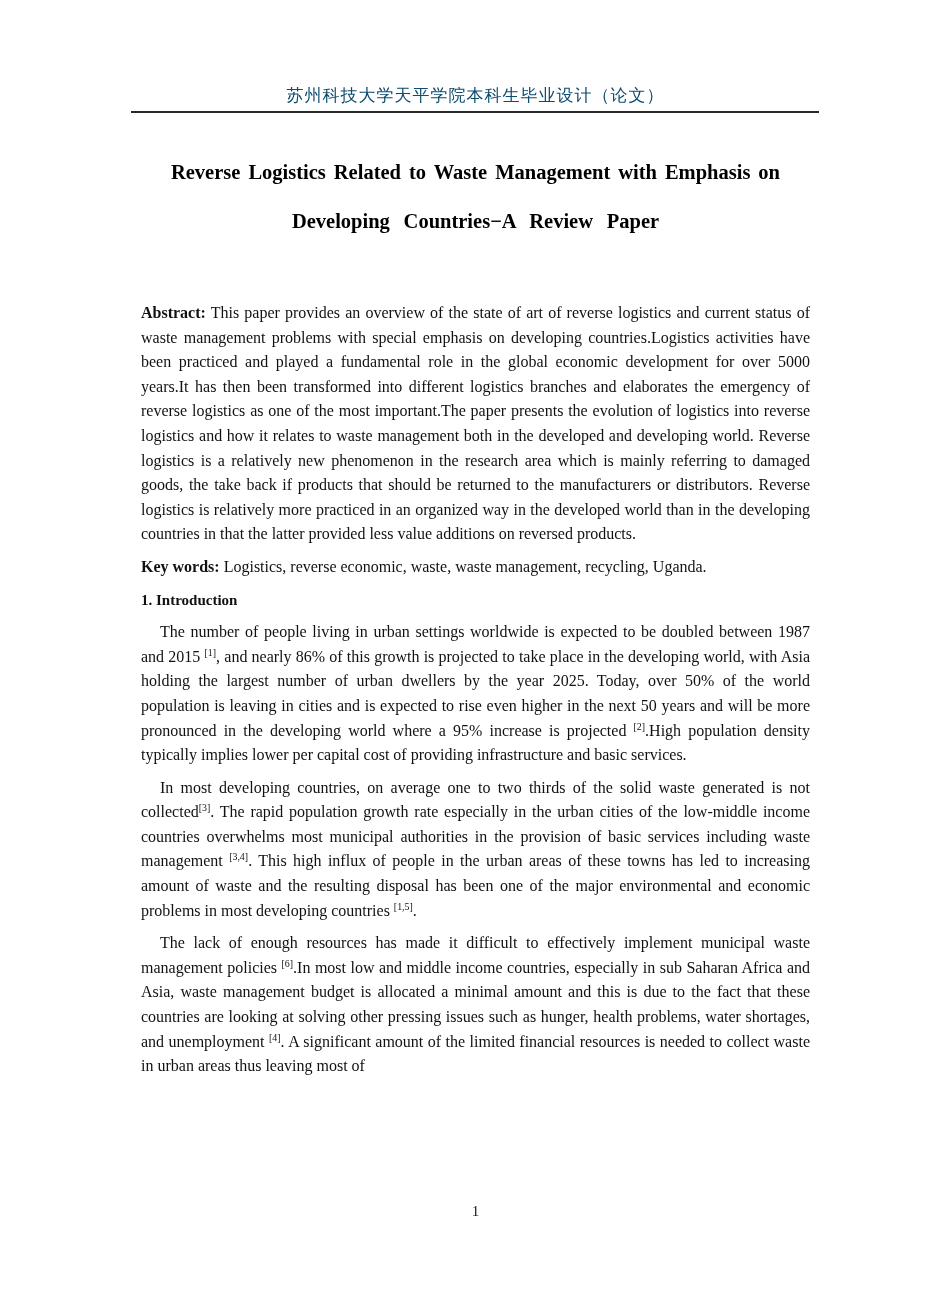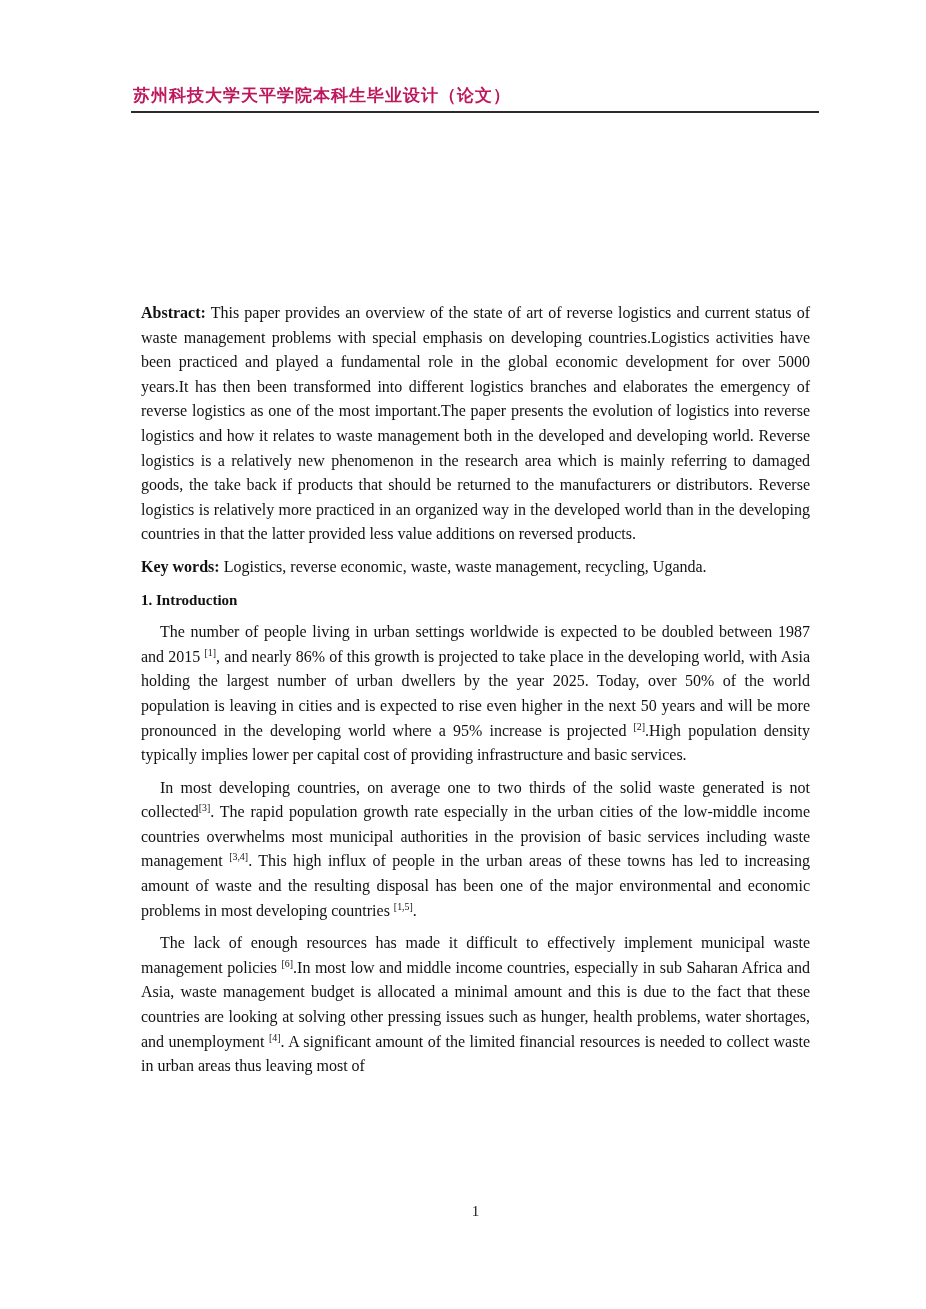--- a/index.html
+++ b/index.html
@@ -17,25 +17,24 @@
     width: 926px;
     height: 1309px;
     background: #ffffff;
   }
   
   .running-head {
     position: absolute;
     top: 84px;
     left: 133px;
     width: 685px;
-    text-align: left;
+    text-align: center;
     font-size: 17px;
     letter-spacing: 1px;
-    color: #be185d;
-    font-weight: bold;
+    color: #0c4a6e;
   }
   .head-rule {
     position: absolute;
     top: 111px;
     left: 131px;
     width: 688px;
     height: 0;
     border-top: 2px solid #2b2b2b;
   }
   
@@ -93,20 +92,24 @@
 </style>
 </head>
 <body>
 
 <div class="page">
 
   <div class="running-head">苏州科技大学天平学院本科生毕业设计（论文）</div>
 
   <div class="head-rule"></div>
 
+  <div class="title-block">
+    <div class="title-line1">Reverse Logistics Related to Waste Management with Emphasis on</div>
+    <div class="title-line2">Developing Countries−A Review Paper</div>
+  </div>
 
   <div class="copy">
 
     <p class="para"><span class="bold-lead">Abstract:</span><span> This paper provides an overview of the state of art of reverse logistics and current status of waste management problems with special emphasis on developing countries.Logistics activities have been practiced and played a fundamental role in the global economic development for over 5000 years.It has then been transformed into different logistics branches and elaborates the emergency of reverse logistics as one of the most important.The paper presents the evolution of logistics into reverse logistics and how it relates to waste management both in the developed and developing world. Reverse logistics is a relatively new phenomenon in the research area which is mainly referring to damaged goods, the take back if products that should be returned to the manufacturers or distributors. Reverse logistics is relatively more practiced in an organized way in the developed world than in the developing countries in that the latter provided less value additions on reversed products.</span></p>
 
     <p class="keywords"><span class="bold-lead">Key words:</span><span> Logistics, reverse economic, waste, waste management, recycling, Uganda.</span></p>
 
     <p class="section-heading">1. Introduction</p>
 
     <p class="intro-para">The number of people living in urban settings worldwide is expected to be doubled between 1987 and 2015 <sup>[1]</sup>, and nearly 86% of this growth is projected to take place in the developing world, with Asia holding the largest number of urban dwellers by the year 2025. Today, over 50% of the world population is leaving in cities and is expected to rise even higher in the next 50 years and will be more pronounced in the developing world where a 95% increase is projected <sup>[2]</sup>.High population density typically implies lower per capital cost of providing infrastructure and basic services.</p>

